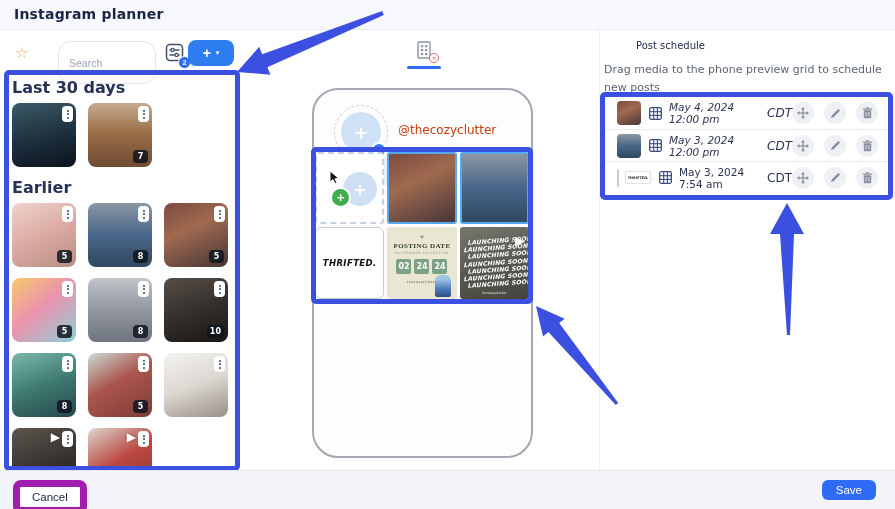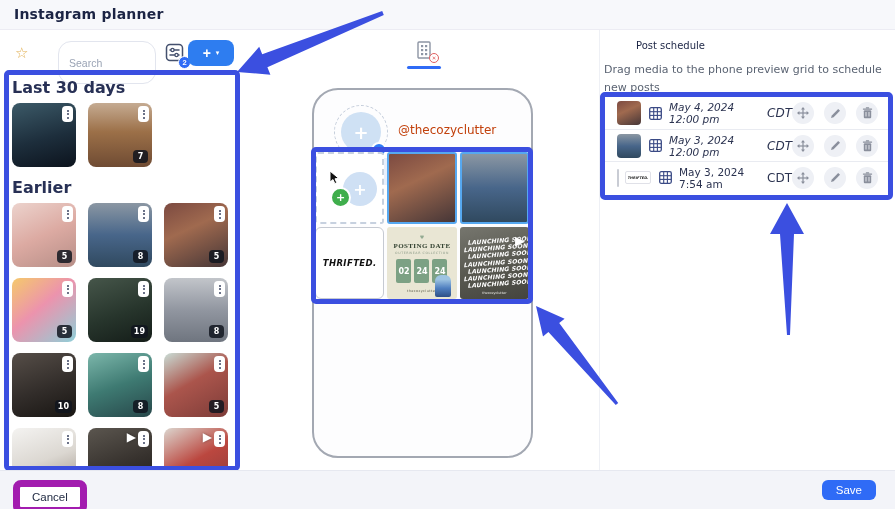--- a/index.html
+++ b/index.html
@@ -78,21 +78,21 @@
   .drop-cursor { position:absolute; left:12px; top:17px; }
 
   .cell-thrifted { background:#fff; border:1.5px solid #c6cad2; border-radius:6px; display:flex; align-items:center; justify-content:center; cursor:grab; }
   .thrifted-txt { font-size:8.5px; font-weight:800; font-style:italic; color:#111; letter-spacing:.4px; }
 
   .cell-posting { background:#e9e6d4; cursor:grab; display:flex; flex-direction:column; align-items:center; padding-top:8px; }
   .posting-heart { font-size:5px; color:#94ab92; line-height:5px; }
   .posting-title { font-family:"Liberation Serif",serif; font-size:7px; font-weight:700; color:#31402f; letter-spacing:.4px; margin-top:2px; }
   .posting-sub { font-size:3.2px; color:#8b9a87; letter-spacing:.6px; margin-top:1px; }
   .posting-dates { display:flex; gap:3px; margin-top:4px; }
-  .pd-box { width:15px; height:24px; background:#7ca184; border-radius:2px; color:#fff; font-size:8px; font-weight:700; display:flex; align-items:center; justify-content:center; }
+  .pd-box { width:15px; height:15px; background:#7ca184; border-radius:2px; color:#fff; font-size:8px; font-weight:700; display:flex; align-items:center; justify-content:center; }
   .posting-cap { font-size:3.4px; color:#5c5c4a; margin-top:6px; letter-spacing:.4px; }
   .posting-person { position:absolute; right:6px; bottom:2px; width:16px; height:22px; border-radius:6px 6px 2px 2px; background:linear-gradient(180deg,#9ec4e2 20%,#4f7fc0 60%,#2e4f86 100%); }
 
   .cell-launch { background:linear-gradient(165deg,#76766e 0%,#585850 55%,#44443e 100%); cursor:grab; padding-top:10px; }
   .launch-lines { transform:skewY(-4deg); }
   .launch-line { color:#fff; font-size:6px; font-weight:800; font-style:italic; line-height:7.2px; white-space:nowrap; letter-spacing:.2px; }
   .cell-launch .play-badge { top:6px; right:4px; font-size:13px; }
   .launch-cap { position:absolute; bottom:4px; left:0; right:0; text-align:center; font-size:3.4px; color:#e5e5e0; }
 
   
@@ -192,28 +192,20 @@
           <span class="count-badge">5</span>
         </div>
         <div class="thumb ph-pastel">
           <span class="kebab">
             <i></i>
             <i></i>
             <i></i>
           </span>
           <span class="count-badge">5</span>
         </div>
-        <div class="thumb ph-plant-dark">
-          <span class="kebab">
-            <i></i>
-            <i></i>
-            <i></i>
-          </span>
-          <span class="count-badge">19</span>
-        </div>
         <div class="thumb ph-sweaters">
           <span class="kebab">
             <i></i>
             <i></i>
             <i></i>
           </span>
           <span class="count-badge">8</span>
         </div>
         <div class="thumb ph-tvs">
           <span class="kebab">

